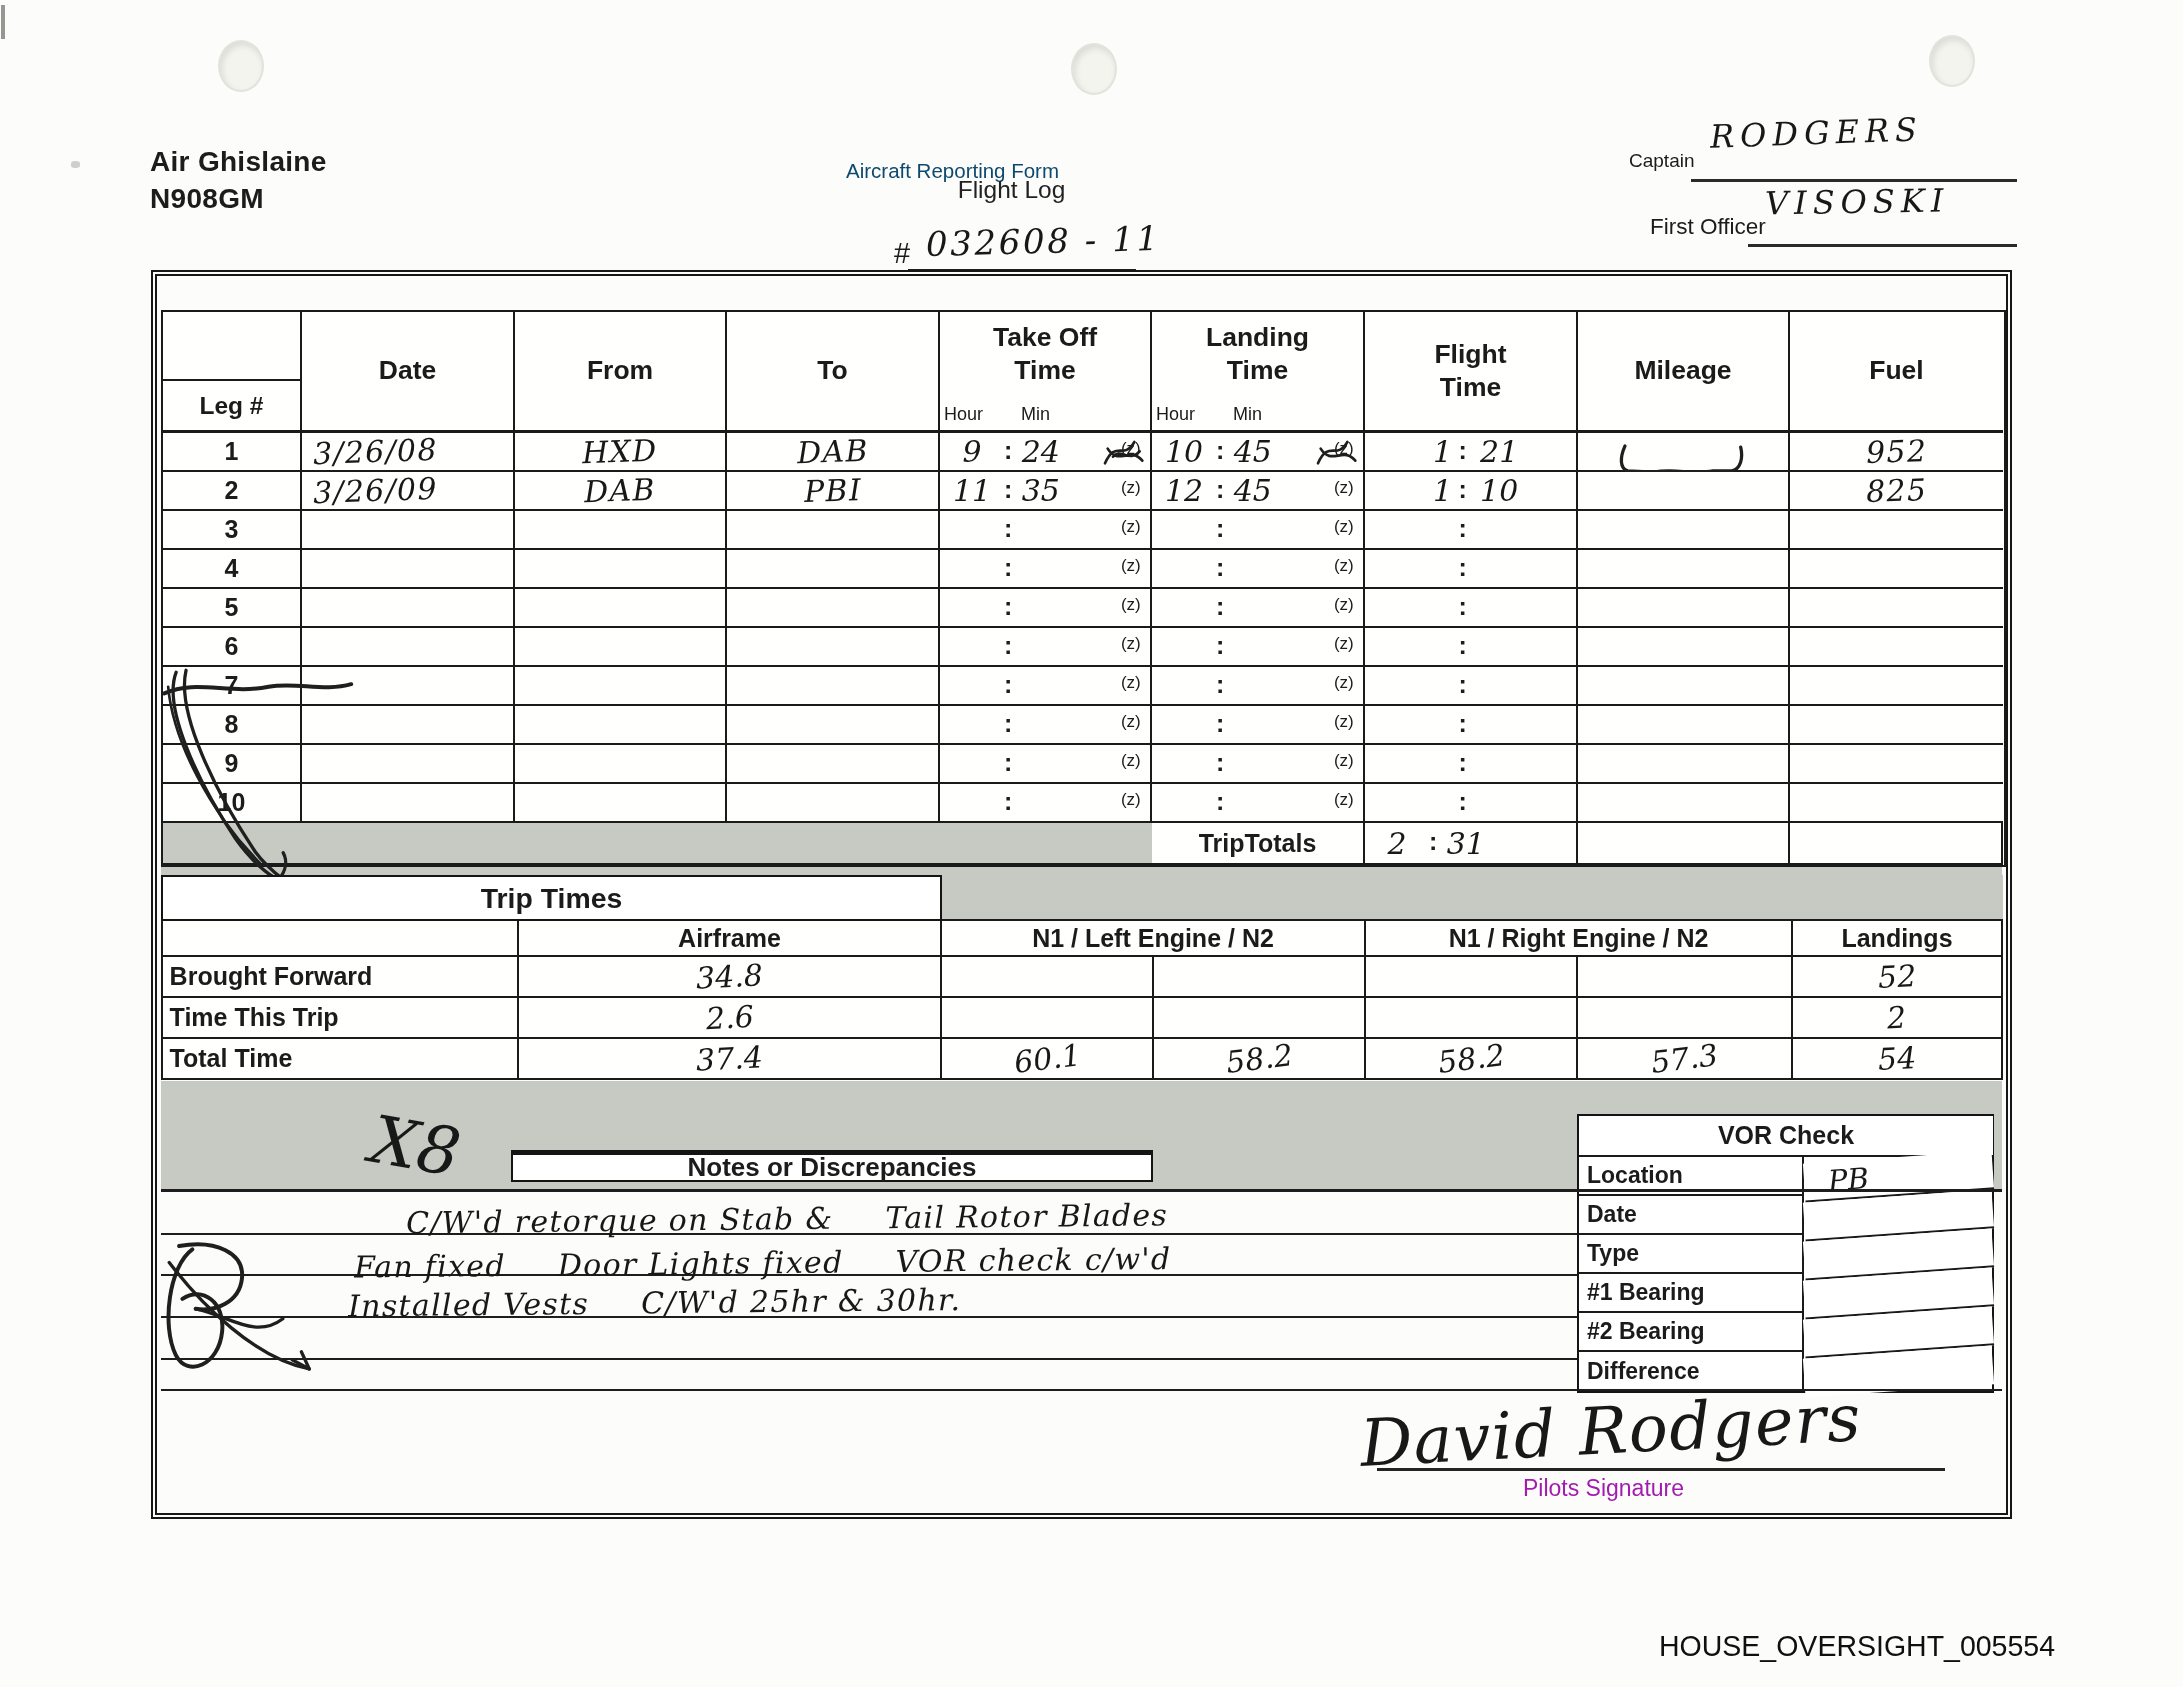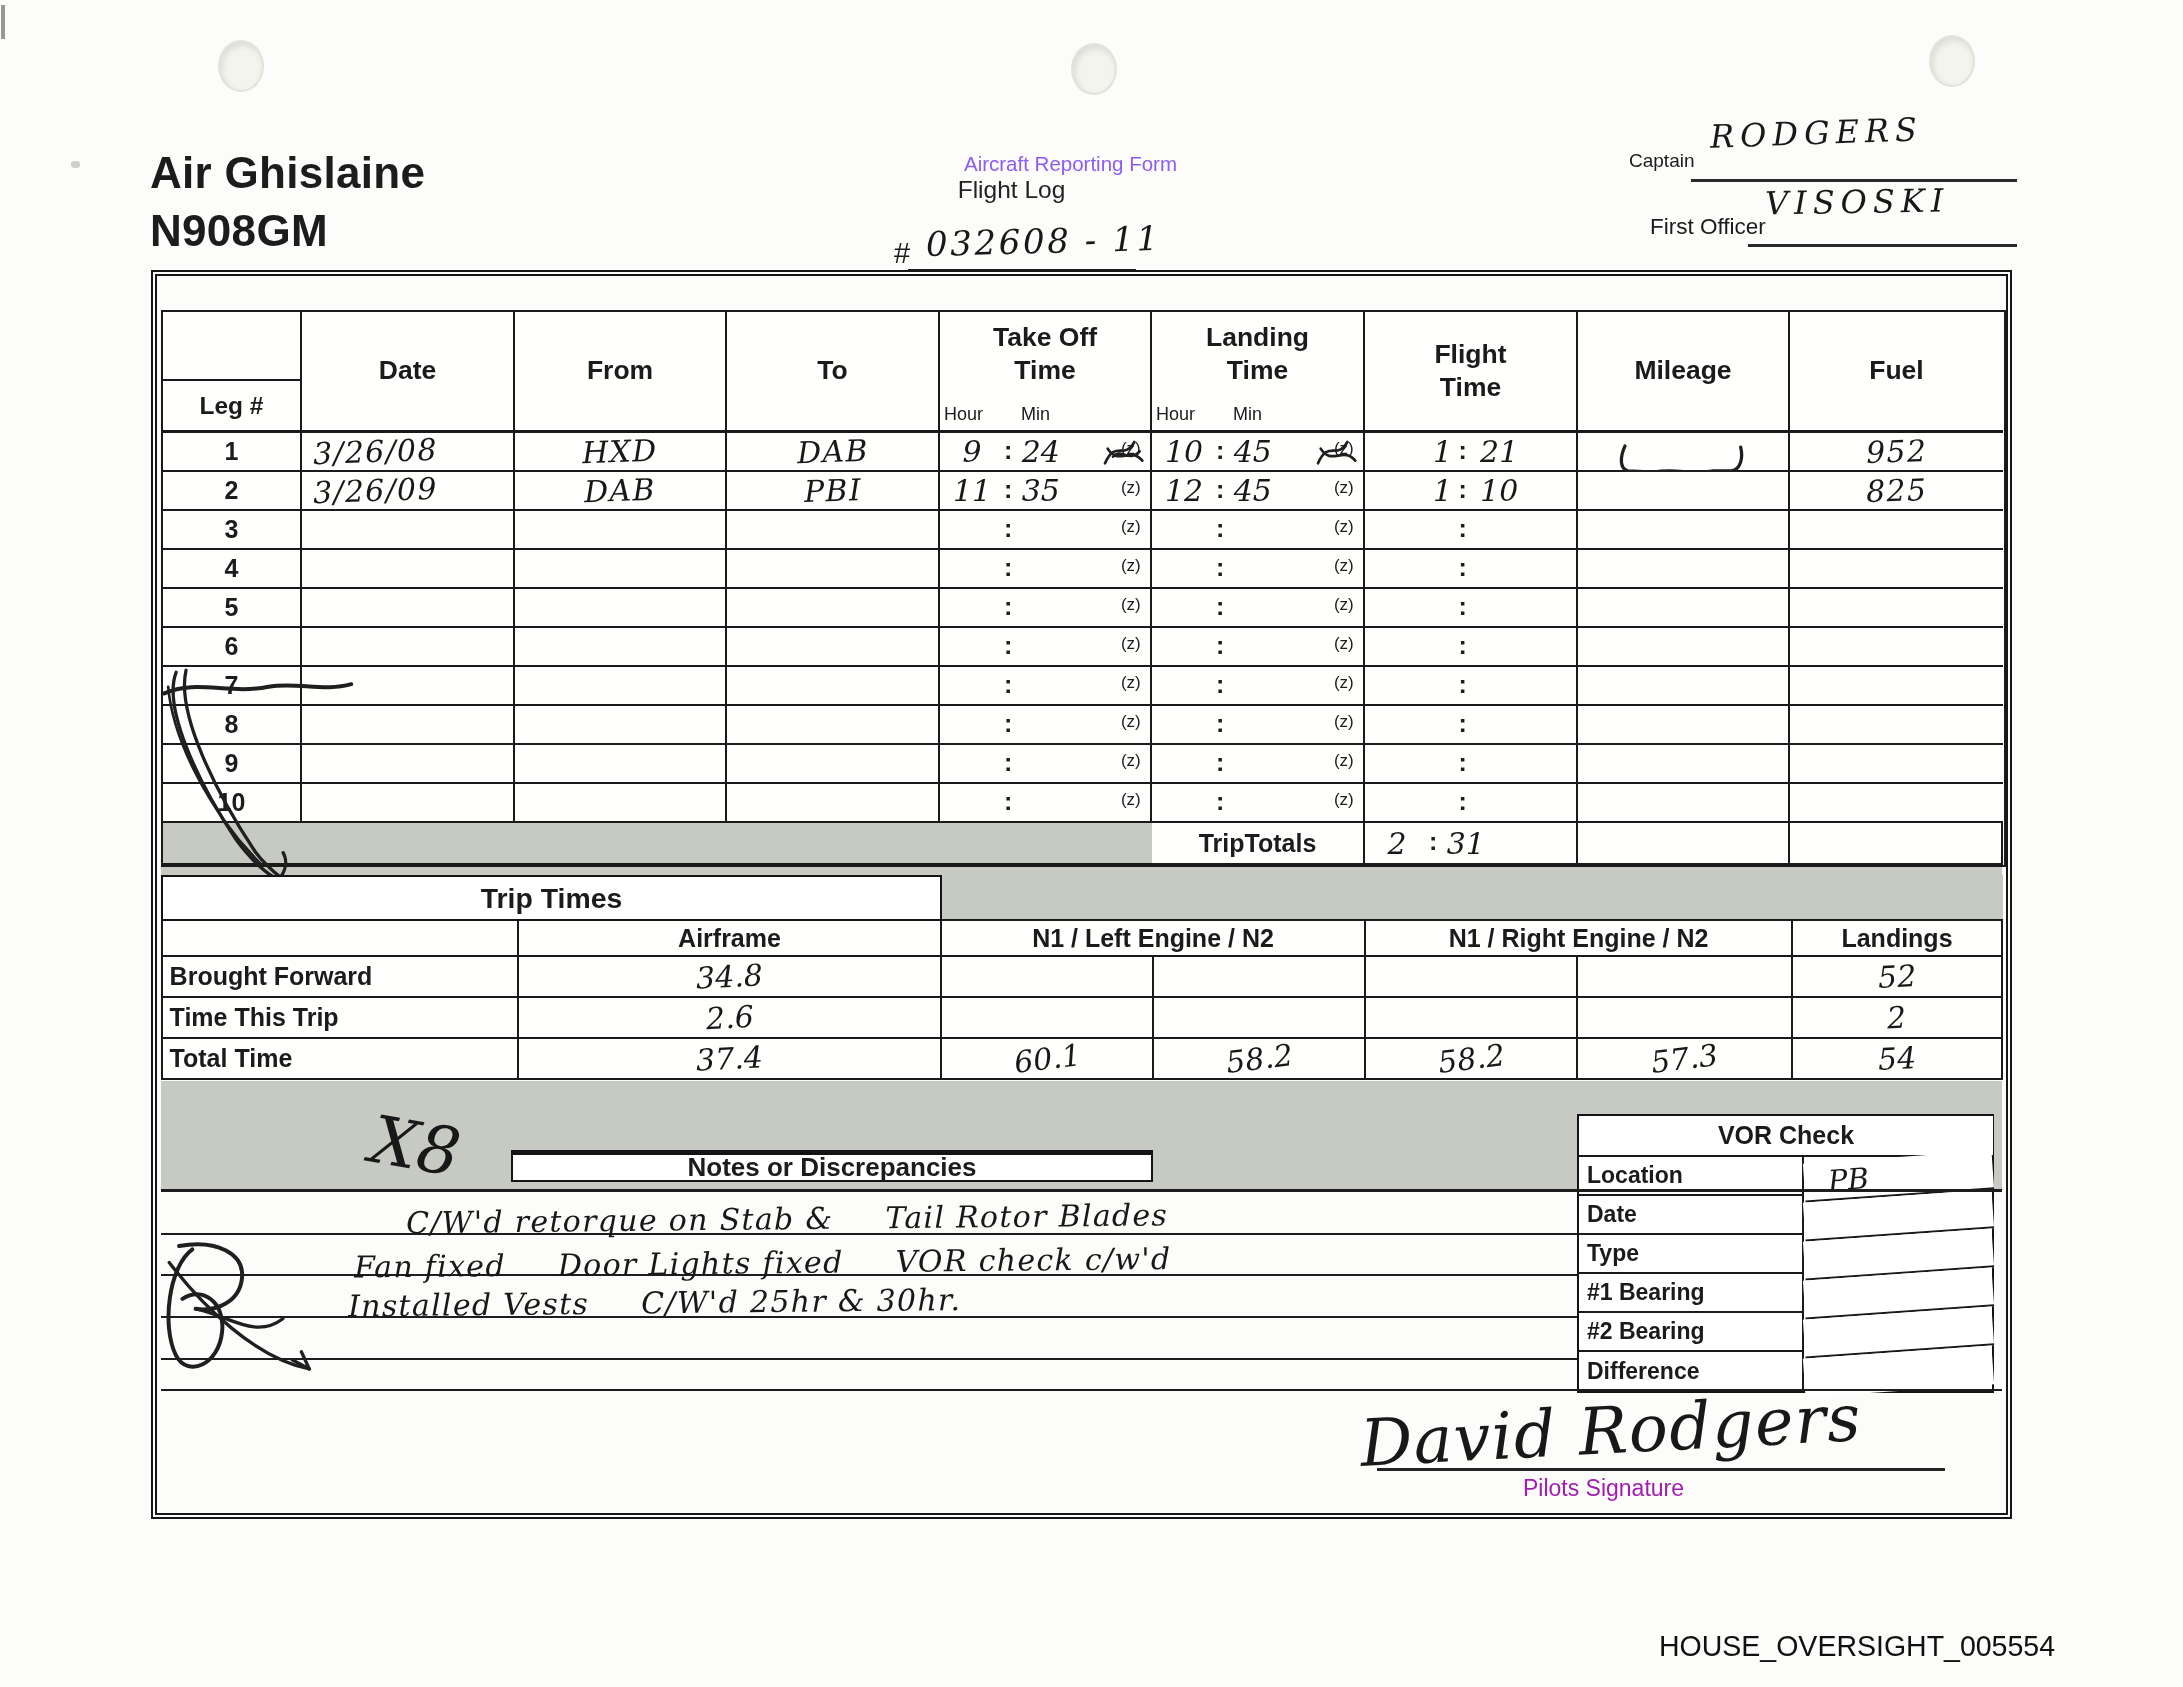--- a/index.html
+++ b/index.html
@@ -7,22 +7,22 @@
         font-family:"Liberation Sans",sans-serif;color:#1b1b1b;}
   .abs{position:absolute;}
   .print{font-family:"Liberation Sans",sans-serif;color:#1c1c1c;}
   .hw{font-family:"DejaVu Serif",serif;font-style:italic;color:#181818;}
   
   .punch{position:absolute;width:42px;height:48px;border-radius:50%;
          background:#f4f4ef;box-shadow:0 0 0 2px #e3e3dc, inset 2px 3.3px 6px rgba(0,0,0,.10);}
   .speck{position:absolute;width:9.3px;height:6.6px;background:#a9a9a4;opacity:.55;border-radius:40%;}
   .edge-mark{position:absolute;left:1.3px;top:5.3px;width:3.3px;height:34px;background:#6b6b66;opacity:.7;}
   
-  .brand{left:150px;top:144px;font-size:44px;font-weight:bold;line-height:1.32;letter-spacing:0.3px;}
-  .ctitle1{left:846px;top:152px;width:331px;text-align:right;font-size:20.5px;color:#8b5cf6;}
+  .brand{left:150px;top:144px;font-size:28px;font-weight:bold;line-height:1.32;letter-spacing:0.3px;}
+  .ctitle1{left:846px;top:159px;width:331px;text-align:left;font-size:20.5px;color:#0c4a6e;}
   .ctitle2{left:846px;top:176px;width:331px;text-align:center;font-size:24.5px;color:#222;}
   .hashlbl{left:894px;top:237px;font-size:29px;}
   .numline{left:908px;top:269px;width:228px;height:2.6px;background:#1d1d1d;}
   .formnum{left:926px;top:221px;font-size:34px;letter-spacing:2.6px;transform:rotate(-1.5deg);}
   .caplbl{left:1629px;top:150px;font-size:19px;}
   .capline{left:1691px;top:179px;width:326px;height:2.6px;background:#2a2a2a;}
   .capname{left:1710px;top:114px;font-size:32px;letter-spacing:6px;transform:rotate(-2deg);}
   .folbl{left:1629px;top:214px;font-size:22.5px;margin-left:21px;}
   .foline{left:1748px;top:244px;width:269px;height:2.6px;background:#2a2a2a;}
   .foname{left:1765px;top:183px;font-size:32px;letter-spacing:6px;transform:rotate(-1deg);}

